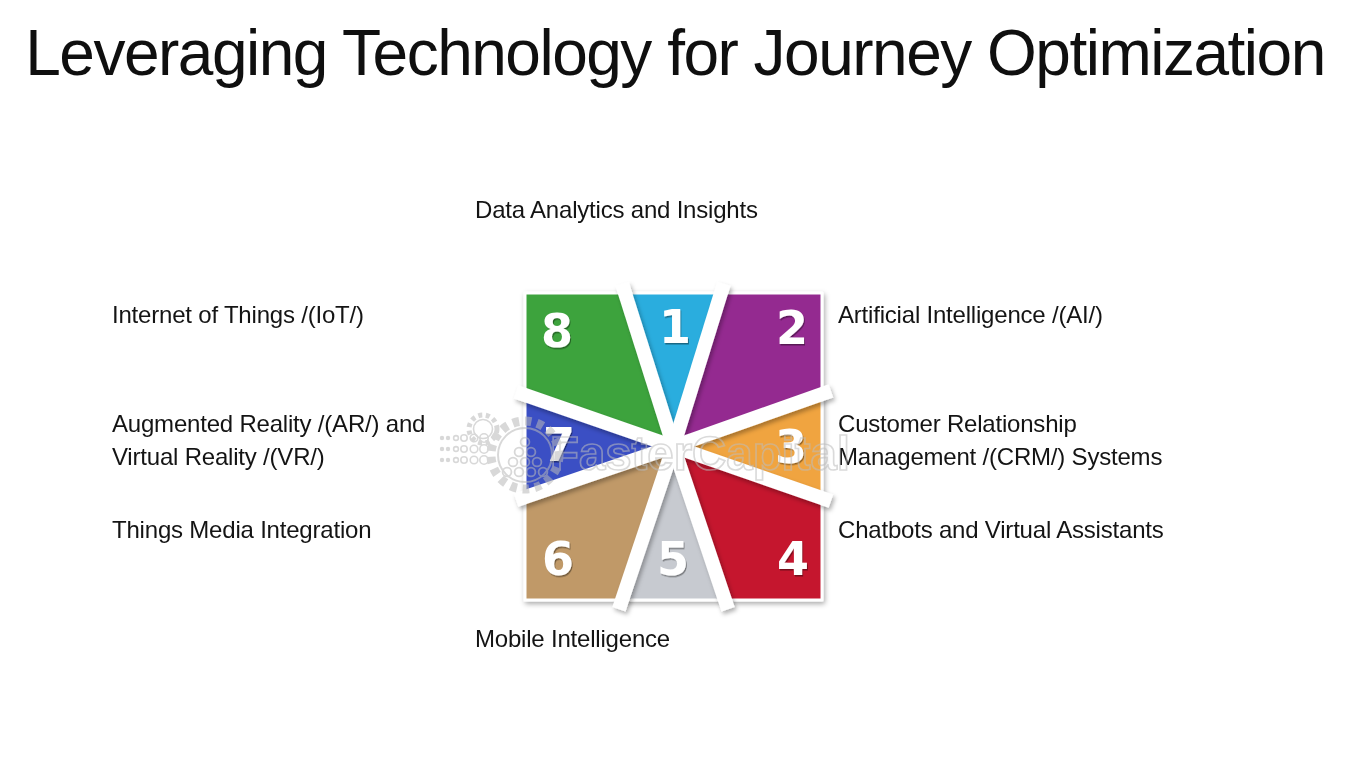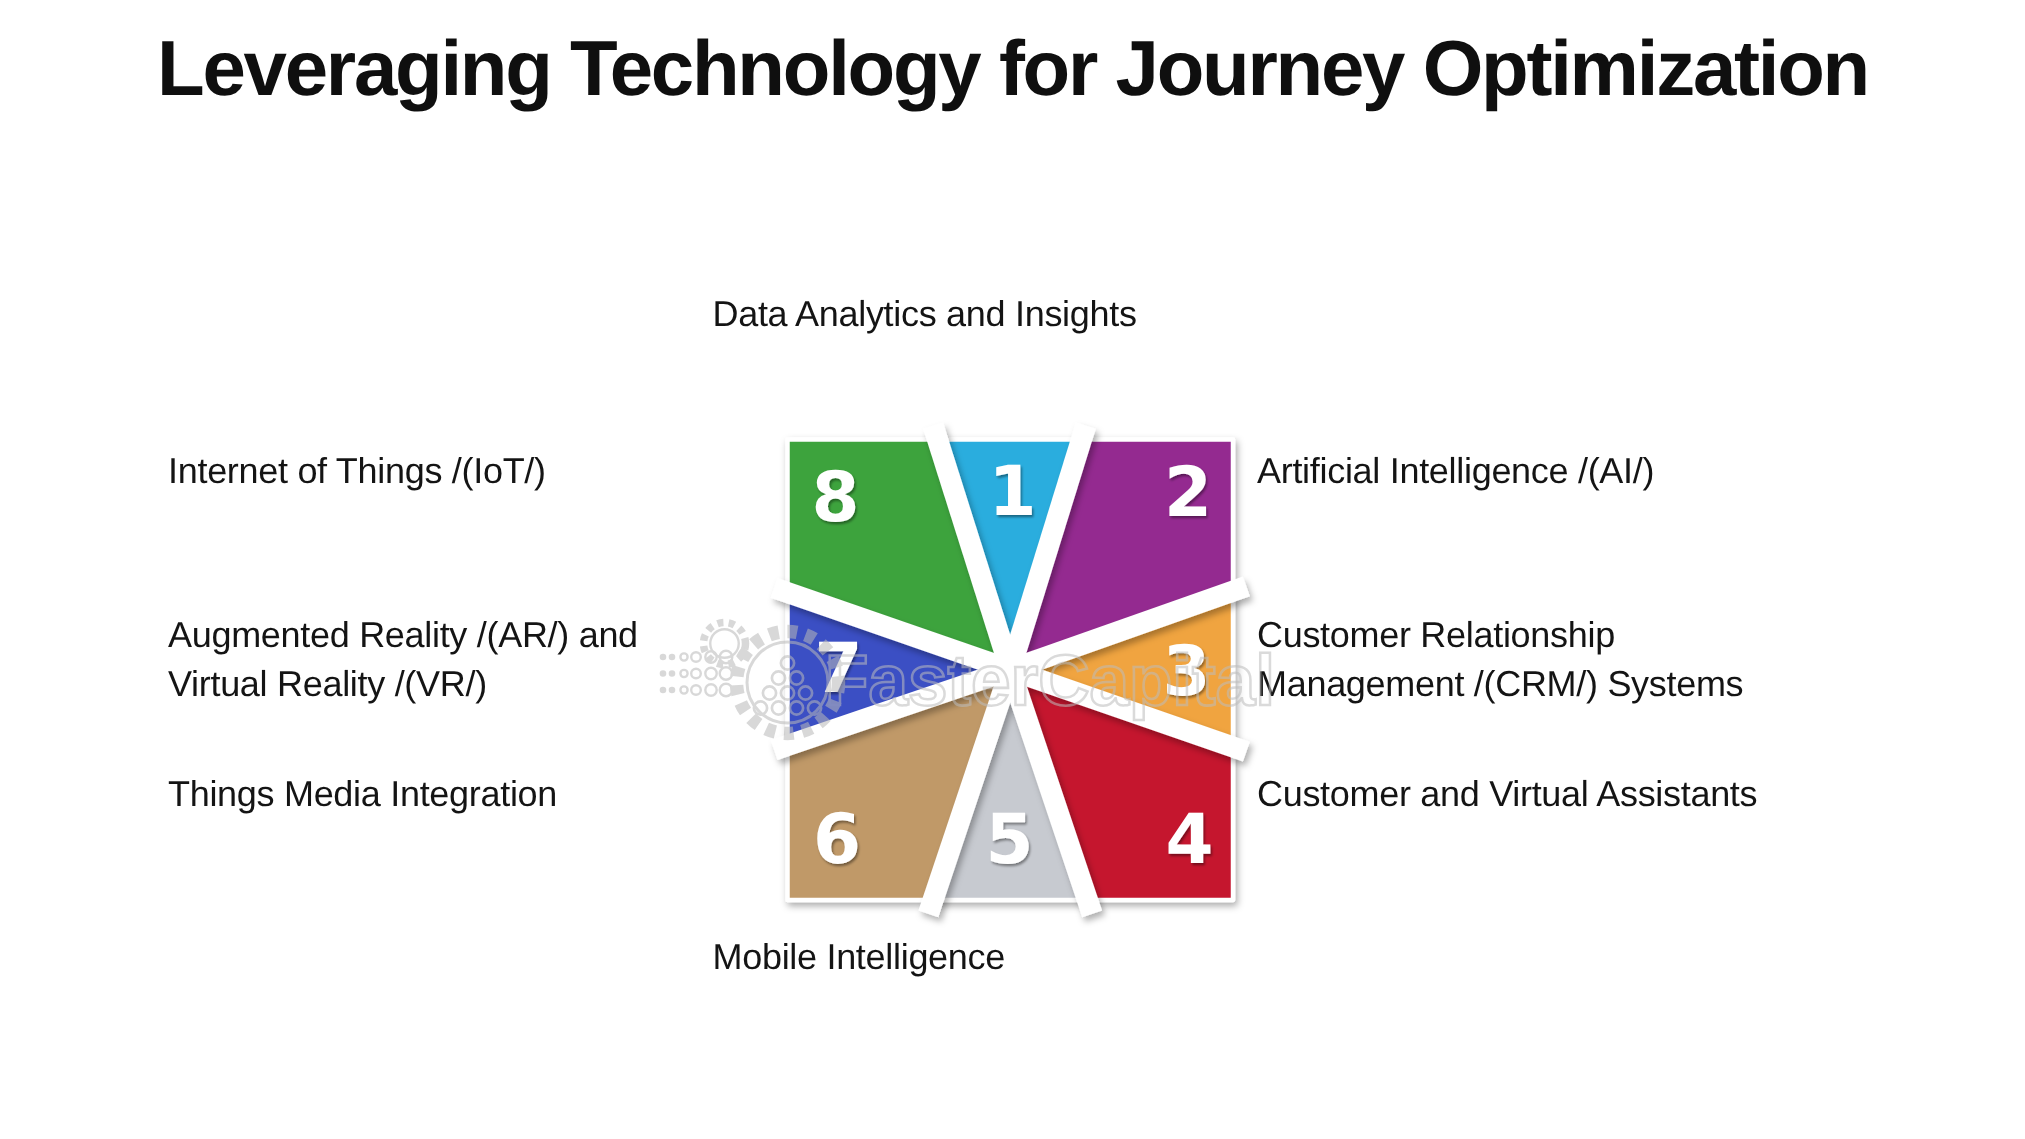--- a/index.html
+++ b/index.html
@@ -2,21 +2,21 @@
 <html><head>
 <meta charset="utf-8">
 <style>
   html,body{margin:0;padding:0;background:#ffffff;}
   .page{
     position:relative;width:1350px;height:759px;background:#ffffff;
     font-family:"Liberation Sans",sans-serif;overflow:hidden;
   }
   .title{
     position:absolute;top:16px;left:0;width:100%;text-align:center;
-    font-size:52px;font-weight:700;letter-spacing:-1.5px;color:#0f0f0f;
+    font-size:64px;font-weight:400;letter-spacing:-1.5px;color:#0f0f0f;
     white-space:nowrap;
   }
   .lbl{
     position:absolute;font-size:24px;color:#141414;line-height:33px;
     letter-spacing:-0.2px;white-space:pre-line;
   }
   .lbl-top{left:475px;top:193px;}
   .lbl-topright{left:838px;top:298px;}
   .lbl-right{left:838px;top:407px;width:380px;}
   .lbl-bottomright{left:838px;top:513px;}
@@ -31,21 +31,21 @@
 <body>
 
 <div class="page">
 
   <div class="title">Leveraging Technology for Journey Optimization</div>
 
   <div class="lbl lbl-topright">Artificial Intelligence /(AI/)</div>
   <div class="lbl lbl-top">Data Analytics and Insights</div>
   <div class="lbl lbl-right">Customer Relationship
 Management /(CRM/) Systems</div>
-  <div class="lbl lbl-bottomright">Customer and Virtual Assistants</div>
+  <div class="lbl lbl-bottomright">Chatbots and Virtual Assistants</div>
   <div class="lbl lbl-bottom">Mobile Intelligence</div>
   <div class="lbl lbl-bottomleft">Things Media Integration</div>
   <div class="lbl lbl-left">Augmented Reality /(AR/) and
 Virtual Reality /(VR/)</div>
   <div class="lbl lbl-topleft">Internet of Things /(IoT/)</div>
 
   <svg id="pinwheel" width="297" height="307" viewBox="0 0 297 307">
       <defs>
         <filter id="f-wedge" x="-20%" y="-20%" width="140%" height="140%">
           <feDropShadow dx="1.5" dy="2.5" stdDeviation="2.5" flood-opacity="0.33"></feDropShadow>

